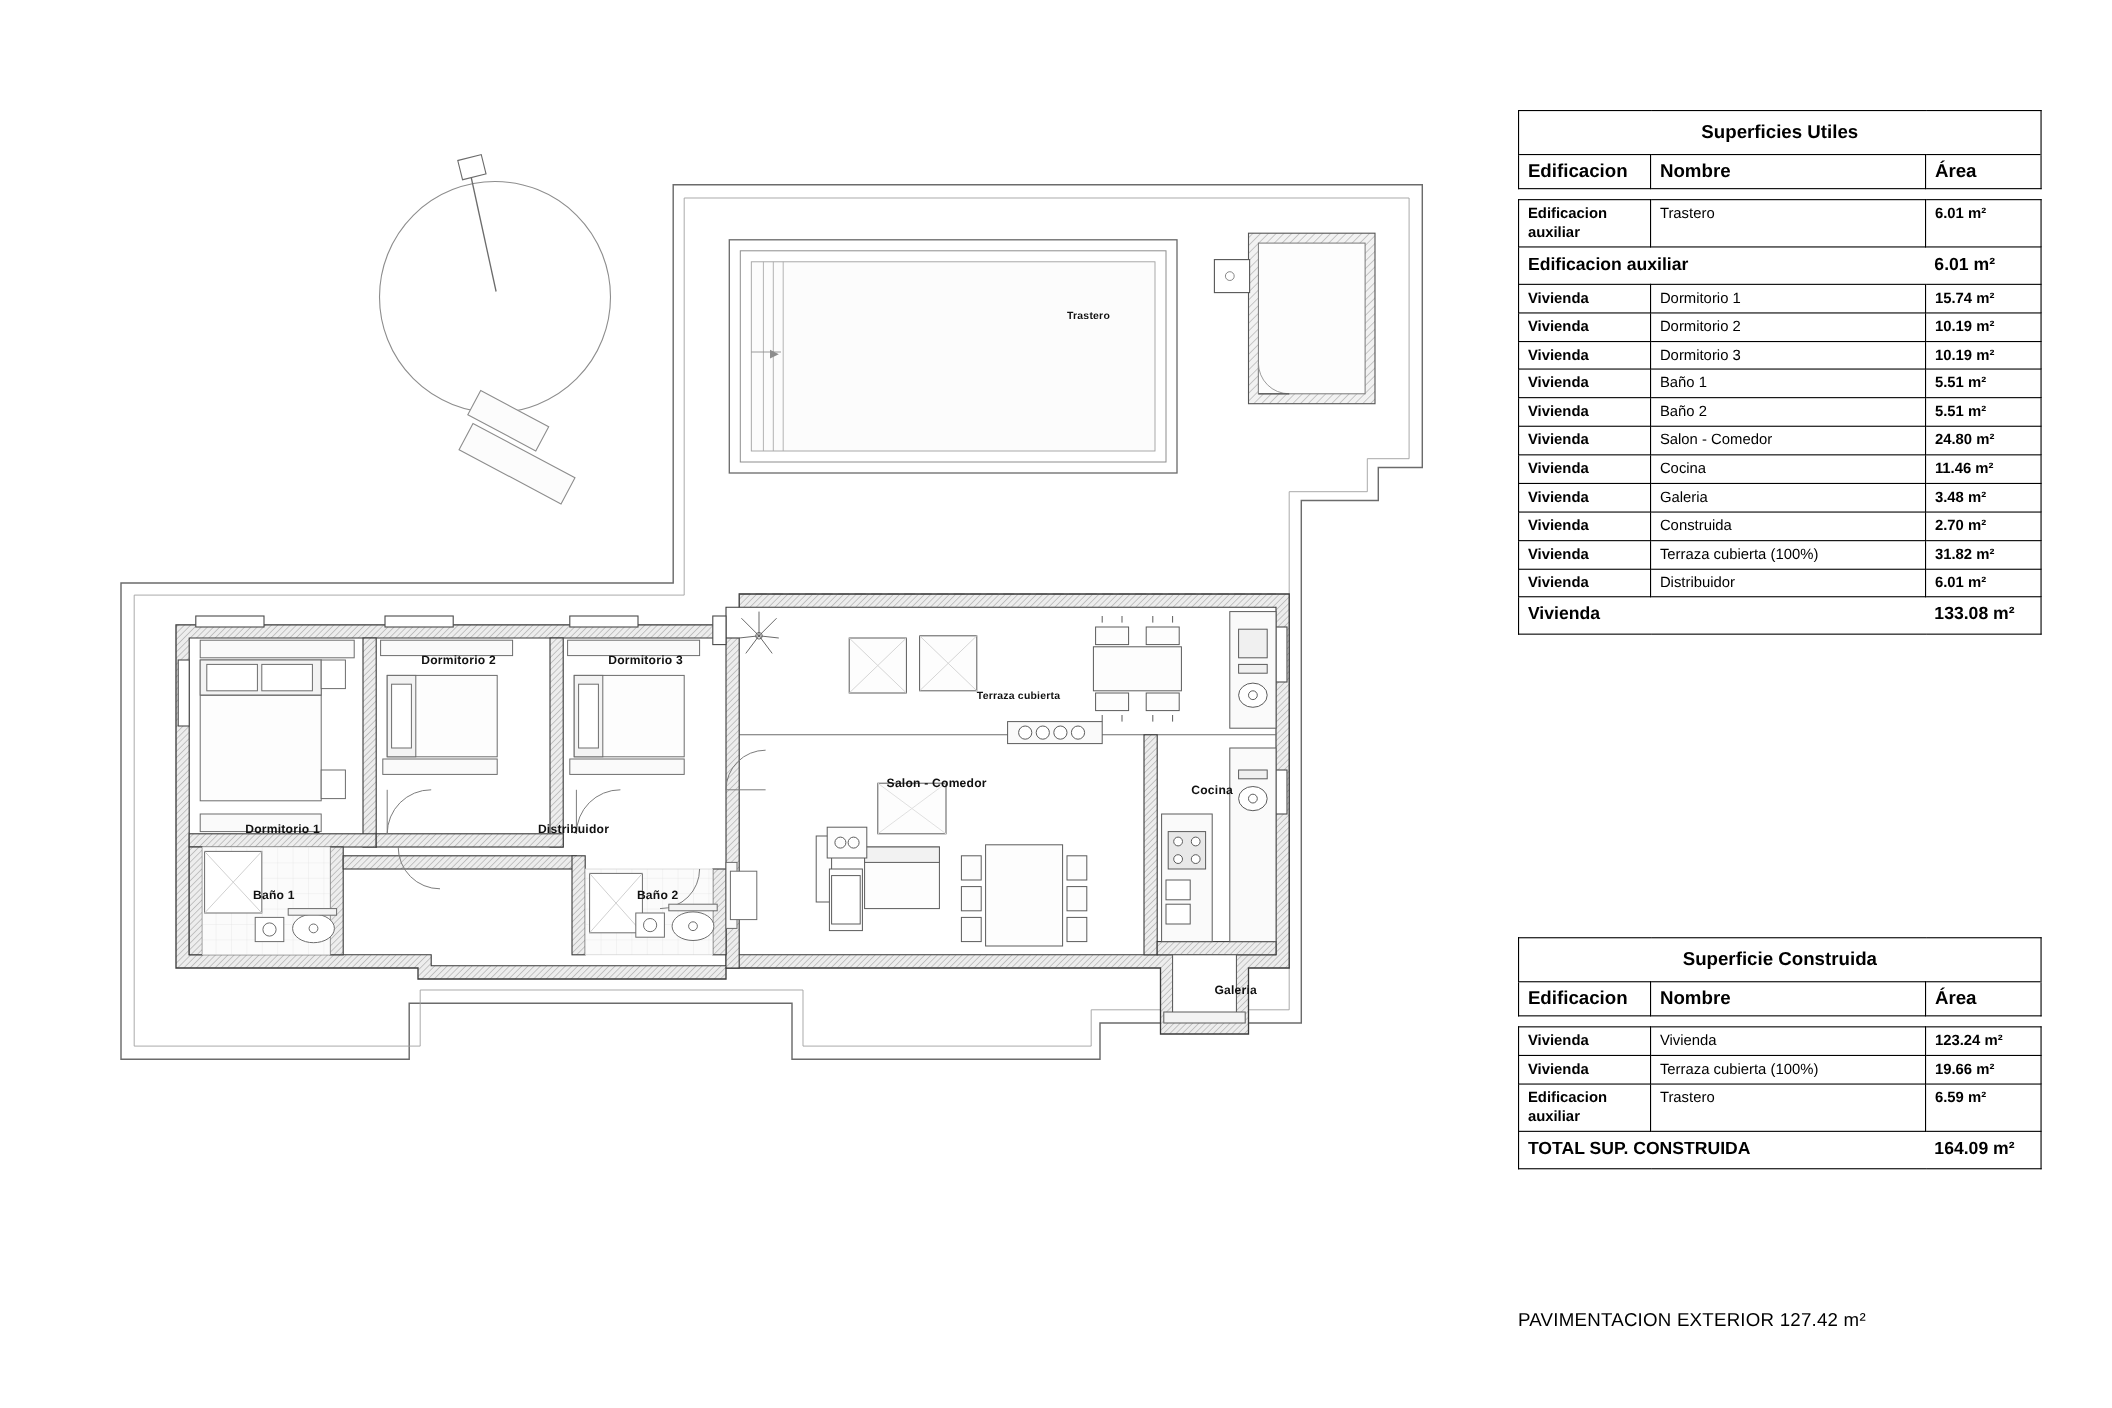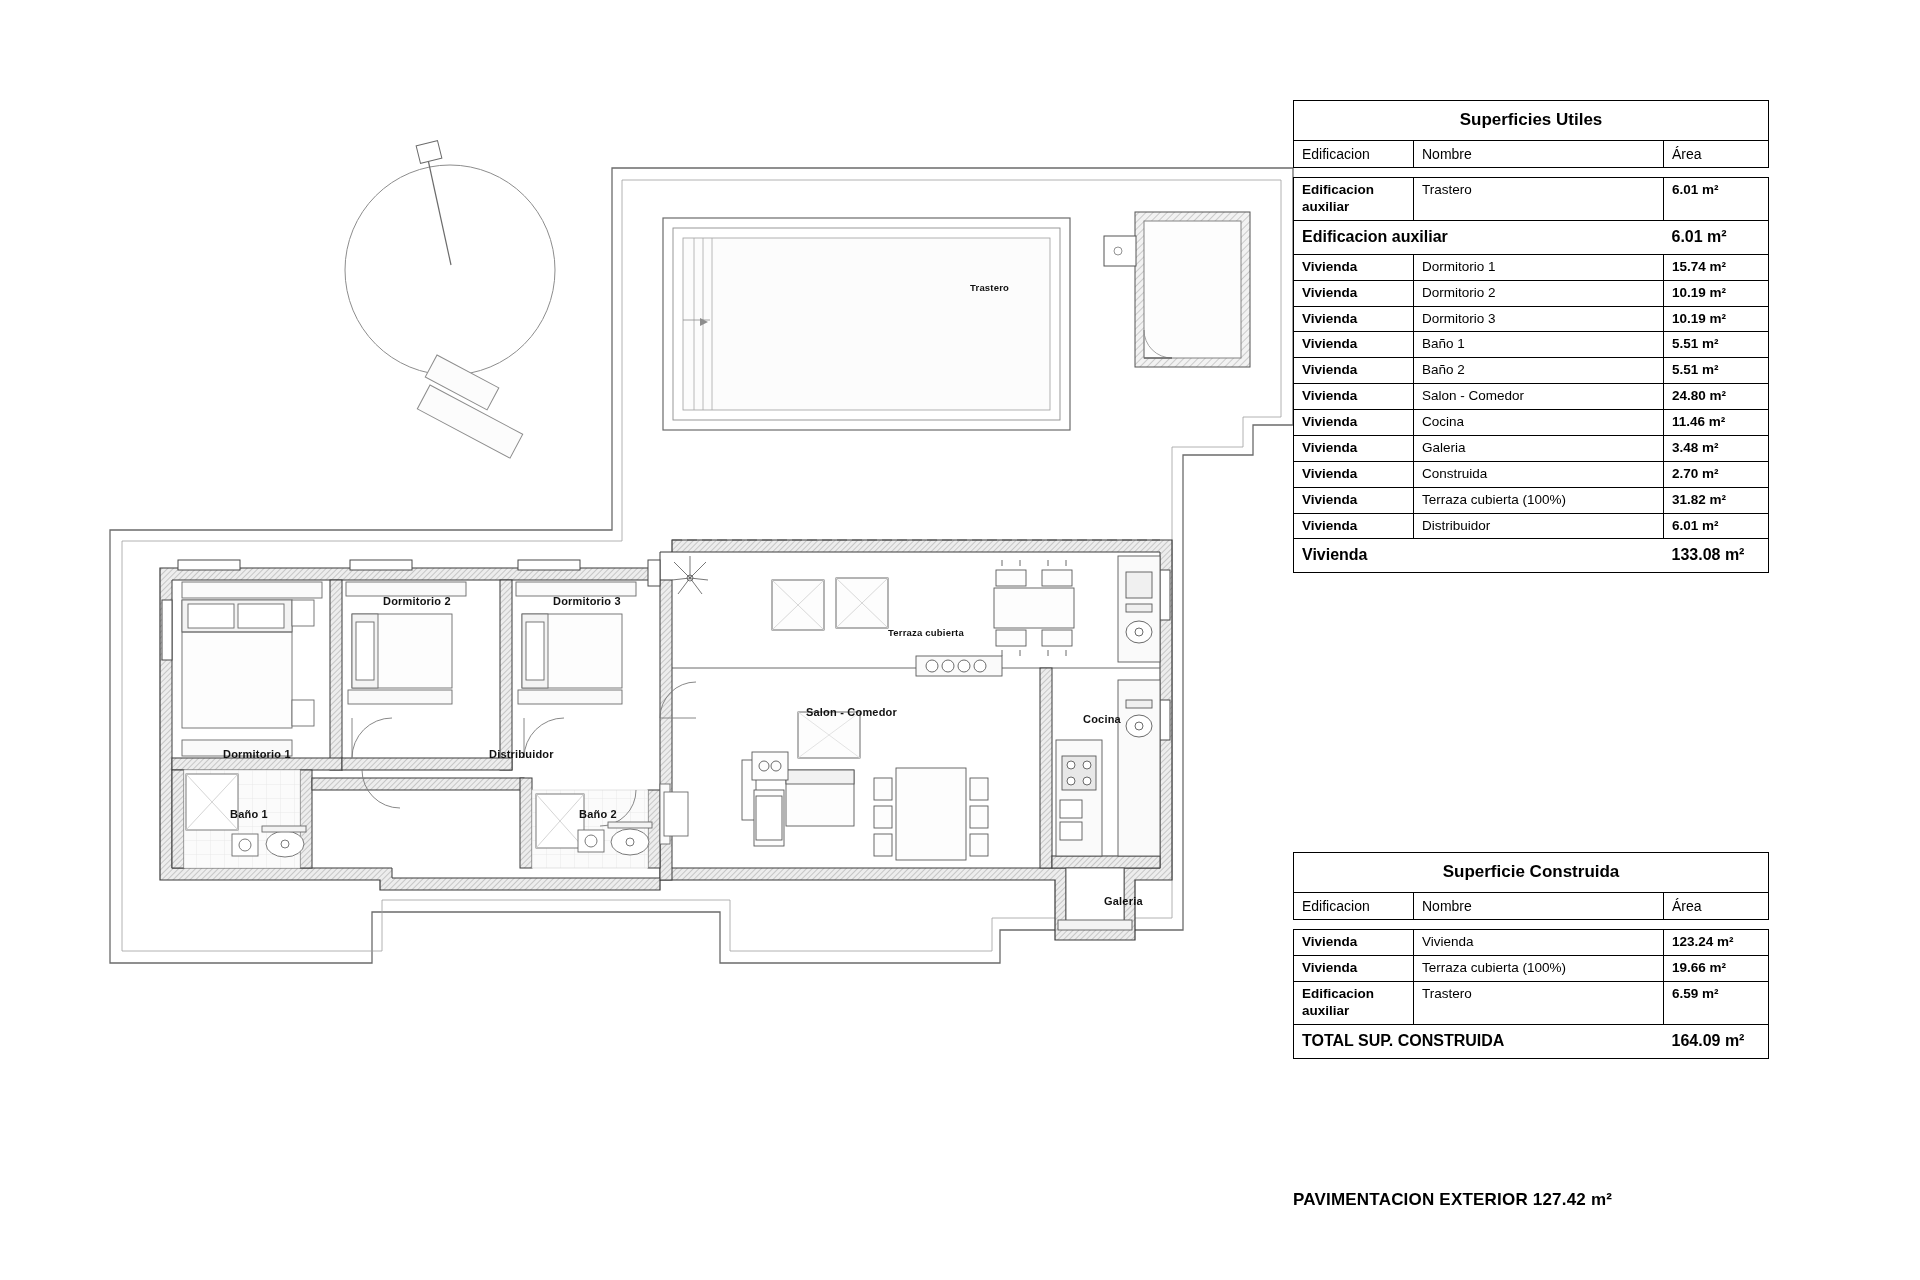--- a/index.html
+++ b/index.html
@@ -25,21 +25,21 @@
     font-weight:bold;
     font-size:11px;
     letter-spacing:.2px;
     color:#111;
     white-space:nowrap;
   }
   .rlabel.small { font-size:9.5px; }
 
   
   #tables {
-    position:absolute; left:1293px; top:0; width:500px; height:1132px;
+    position:absolute; left:1380px; top:0; width:500px; height:1132px;
   }
   table {
     border-collapse:collapse;
     width:475px;
     font-family:"Liberation Sans", sans-serif;
     table-layout:fixed;
   }
   table.t-utiles { position:absolute; left:0; top:100px; }
   table.t-constr { position:absolute; left:0; top:852px; }
 
@@ -47,22 +47,22 @@
 
   .tbl-title {
     text-align:center;
     font-weight:bold;
     font-size:17px;
     padding:9px 0 10px 0;
     border:1.2px solid #000;
     border-bottom:none;
   }
   .hdr td {
-    font-weight:normal;
-    font-size:14px;
+    font-weight:bold;
+    font-size:17px;
     border:1.2px solid #000;
     padding:5px 8px;
   }
   .row td {
     font-size:13.5px;
     border:1.2px solid #000;
     padding:4px 8px;
     vertical-align:top;
     line-height:1.25;
   }
@@ -79,21 +79,21 @@
   .sum td.first { border-left:1.2px solid #000; }
   .sum td.last  { border-right:1.2px solid #000; }
   .spacer td { border:none; height:10px; padding:0; }
 
   .col1 { width:120px; }
   .col2 { width:250px; }
   .col3 { width:105px; }
 
   .pav {
     position:absolute; left:0; top:1190px;
-    font-weight:bold; font-size:17px;
+    font-weight:normal; font-size:17px;
     letter-spacing:.2px;
   }
 </style>
 </head>
 <body>
 
 <div id="plan">
   <svg width="1340" height="1280" viewBox="0 0 1340 1280">
     <defs>
       <pattern id="hatch" width="5" height="5" patternUnits="userSpaceOnUse" patternTransform="rotate(45)">

